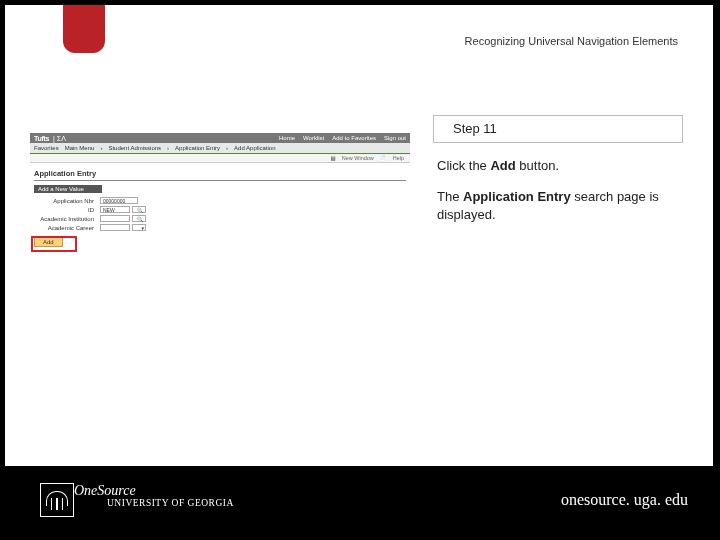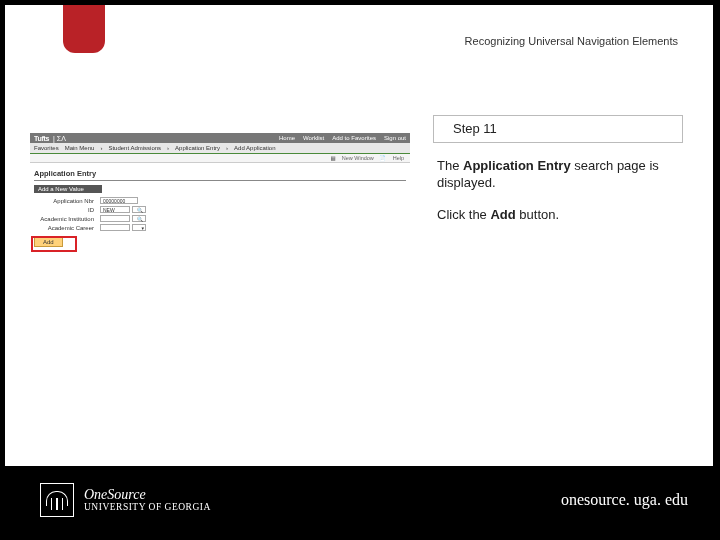--- a/index.html
+++ b/index.html
@@ -184,23 +184,21 @@
     left: 0;
     right: 0;
     height: 68px;
     background: #000;
     color: #fff;
     display: flex;
     align-items: center;
   }
   .footer-logo {
     display: flex;
-    align-items: center;
     margin-left: 35px;
-    gap: 10px;
   }
   .logo-seal {
     width: 32px;
     height: 32px;
     border: 1.5px solid #fff;
     position: relative;
     display: flex;
     align-items: center;
     justify-content: center;
   }
@@ -220,21 +218,21 @@
     display: flex;
     gap: 4px;
   }
   .logo-seal .pillars span {
     width: 1.5px;
     height: 12px;
     background: #fff;
   }
   .logo-text { line-height: 1.1; }
   .logo-text .l1 { font-style: italic; font-size: 14px; font-family: Georgia, serif; }
-  .logo-text .l2 { font-size: 9.5px; letter-spacing: 0.5px; font-family: Georgia, serif; }
+  .logo-text .l2 { font-size: 9.5px; letter-spacing: 0.5px; font-family: Georgia, serif; margin-left: 33px; }
   .footer-right {
     margin-left: auto;
     margin-right: 25px;
     text-align: center;
     font-size: 16px;
     font-family: Georgia, "Times New Roman", serif;
     line-height: 1.3;
   }
 </style>
 </head>
@@ -301,24 +299,24 @@
       <div class="ss-add-btn">
         <span class="btn-inner">Add</span>
         <div class="ss-add-highlight"></div>
       </div>
     </div>
   </div>
 
   <div class="content-right">
     <div class="step-label">Step 11</div>
     <div class="instr-para">
+      <span>Click the </span><b>Add</b><span> button.</span>
+    </div>
+    <div class="instr-para">
       <span>The </span><b>Application Entry</b><span> search page is displayed.</span>
-    </div>
-    <div class="instr-para">
-      <span>Click the </span><b>Add</b><span> button.</span>
     </div>
   </div>
 
   <div class="footer">
     <div class="footer-logo">
       <div class="logo-seal">
         <div class="arch"></div>
         <div class="pillars">
             <span></span>
             <span></span>

